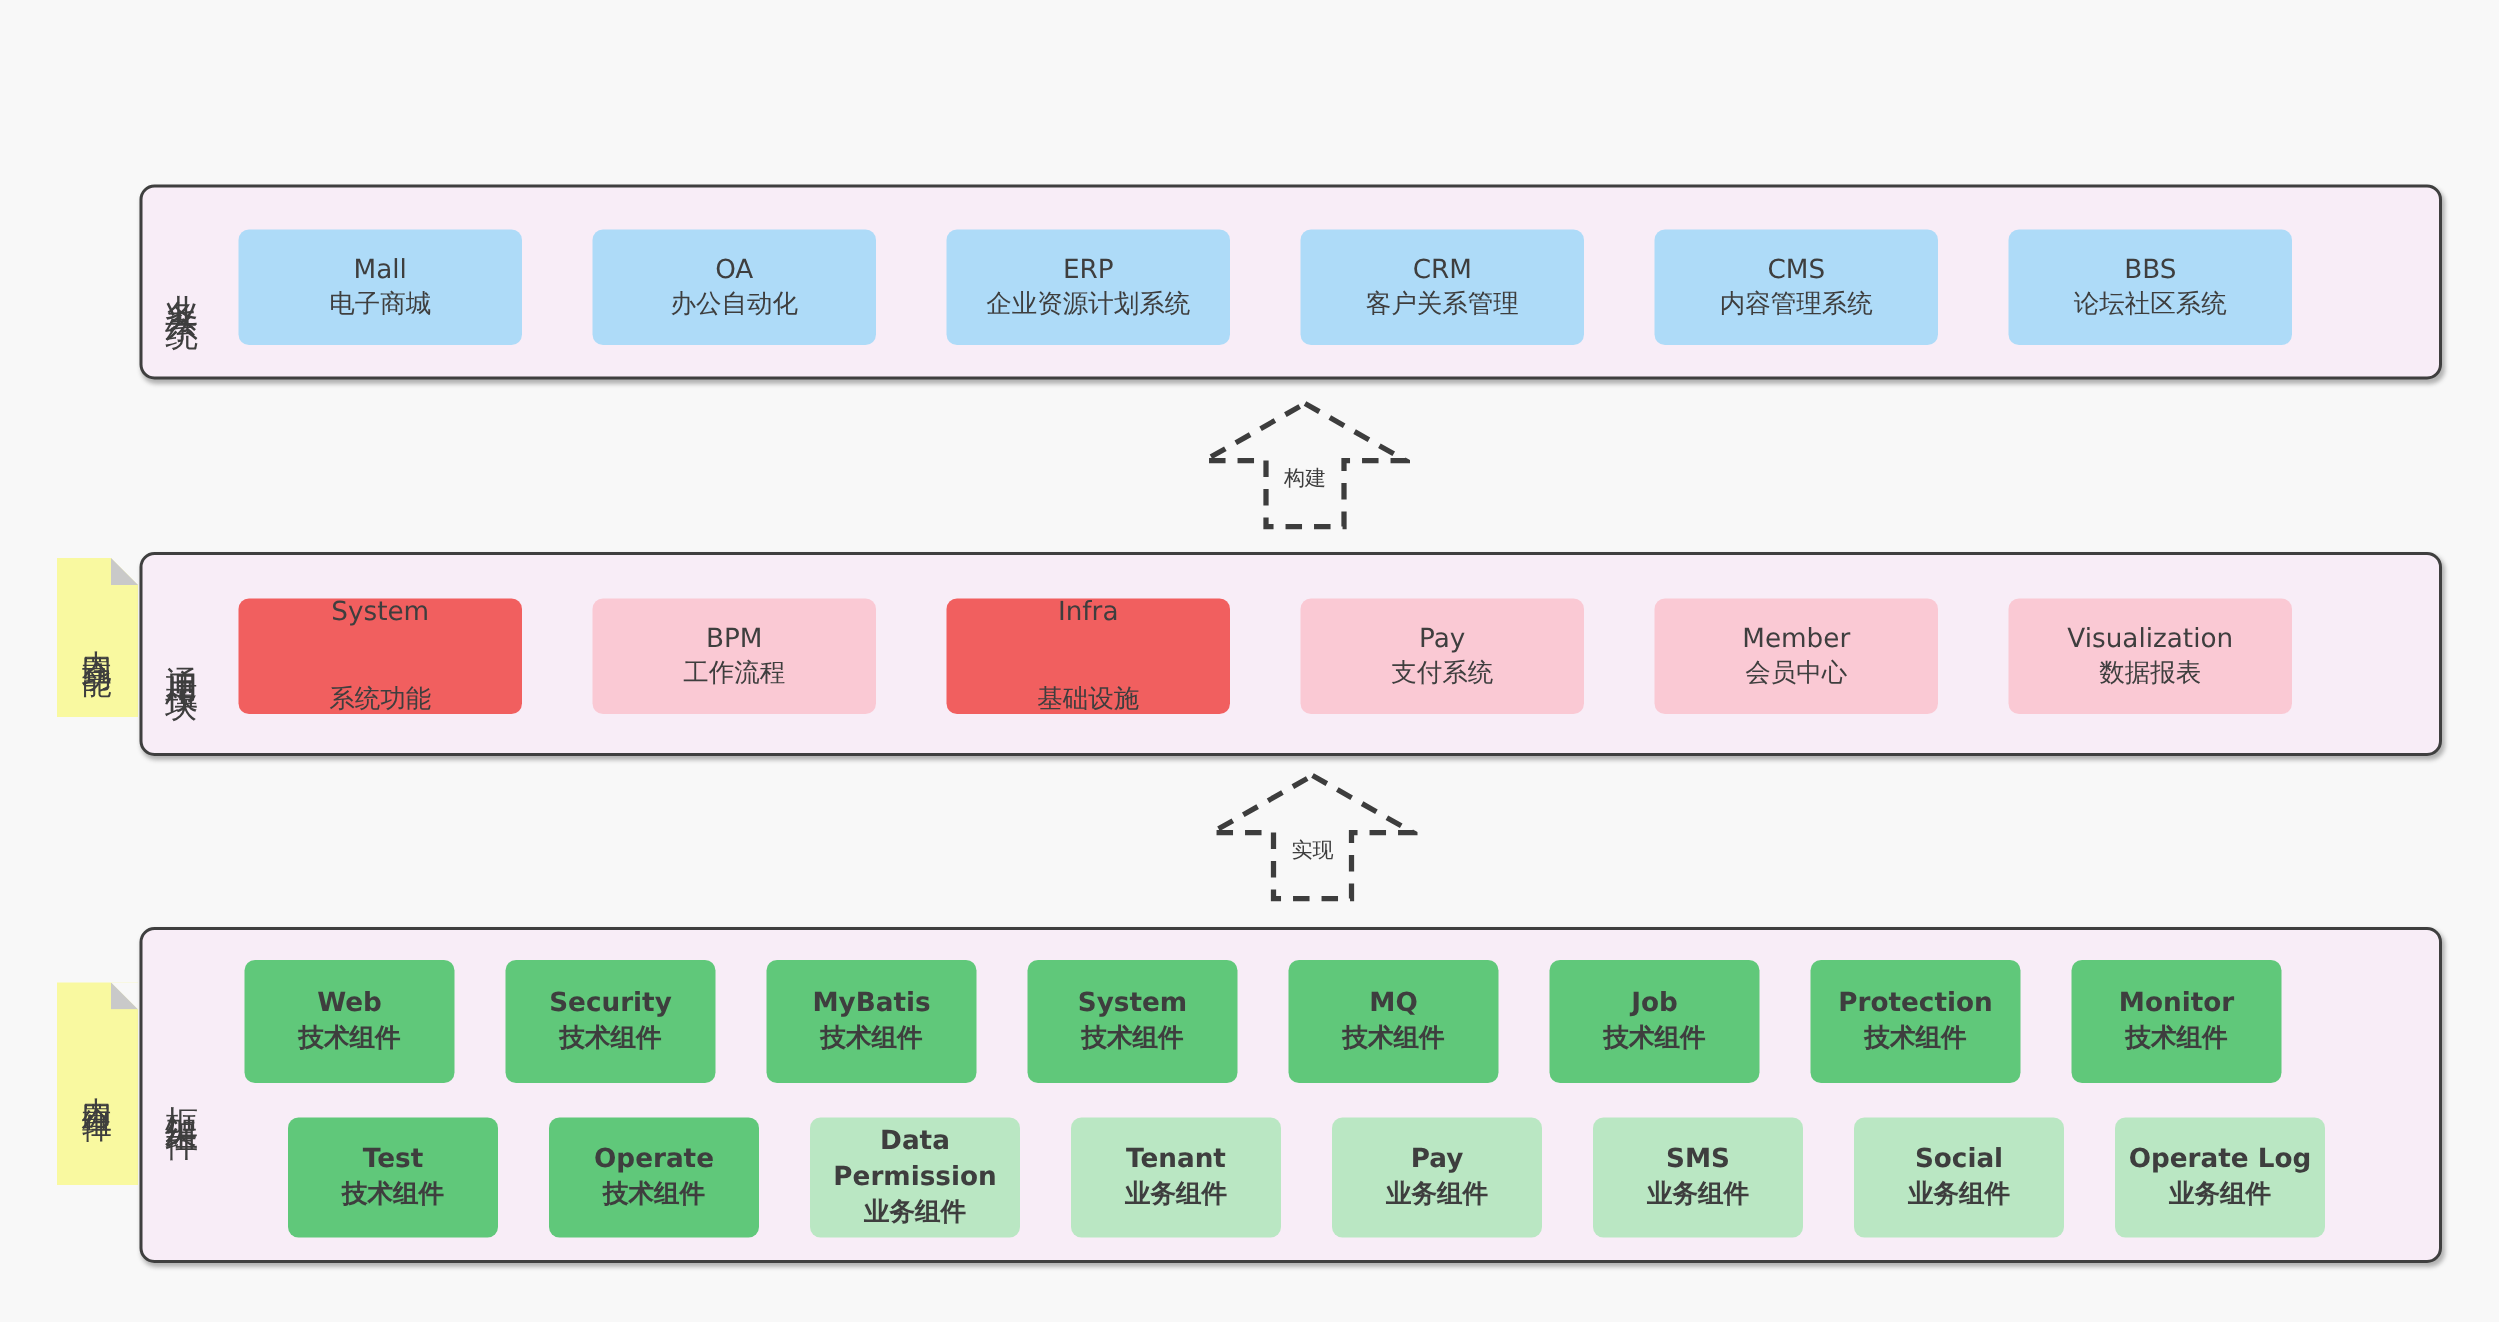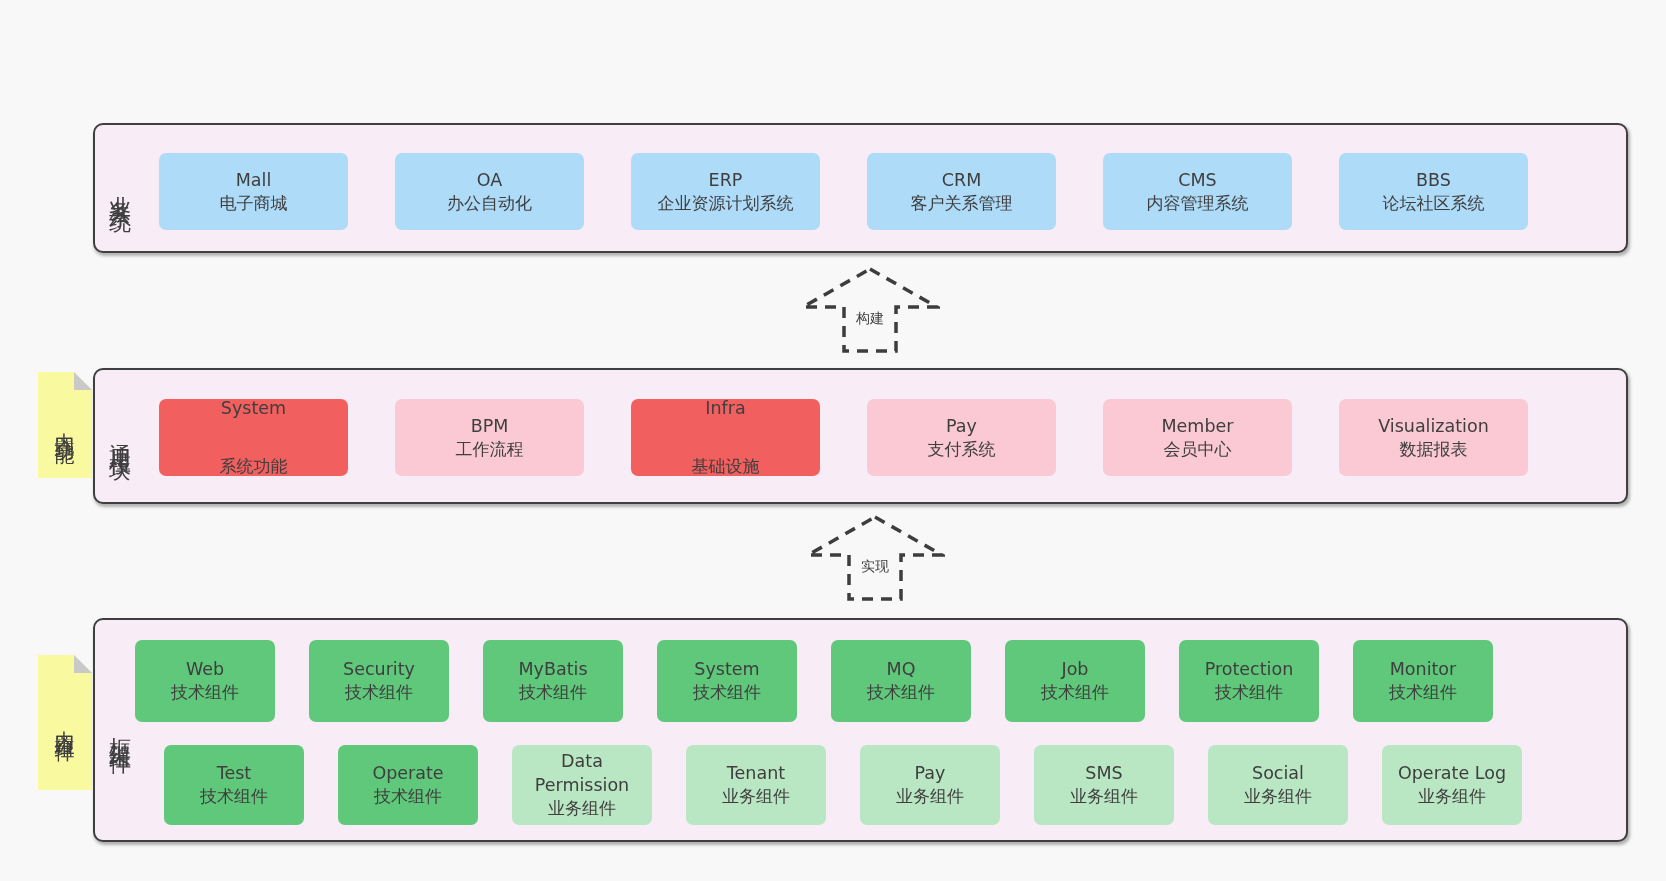--- a/index.html
+++ b/index.html
@@ -20,21 +20,21 @@
   .layer-label{
     position:absolute;left:14px;top:50%;transform:translateY(-50%);
     writing-mode:vertical-lr;text-orientation:upright;
     font-size:22px;letter-spacing:5px;line-height:1;white-space:nowrap;
   }
 
   .boxes-row{position:absolute;left:52px;display:flex;gap:47px;margin-left:12px;}
   #layer-business .boxes-row{top:28px;}
   #layer-modules .boxes-row{top:29px;}
 
-  .row8{display:flex;gap:34px;margin-left:40px;}
+  .row8{display:flex;gap:34px;margin-left:68px;font-weight:bold;}
   .row8.first{margin-top:20px;}
   .row8.second{margin-top:23px;padding-left:29px;}
 
   .box{
     border-radius:7px;box-sizing:border-box;padding:2px 6px;
     display:flex;flex-direction:column;align-items:center;justify-content:center;
     text-align:center;line-height:1.38;
   }
   .box .title{font-size:17.5px;}
   .box .subtitle{font-size:17px;}

